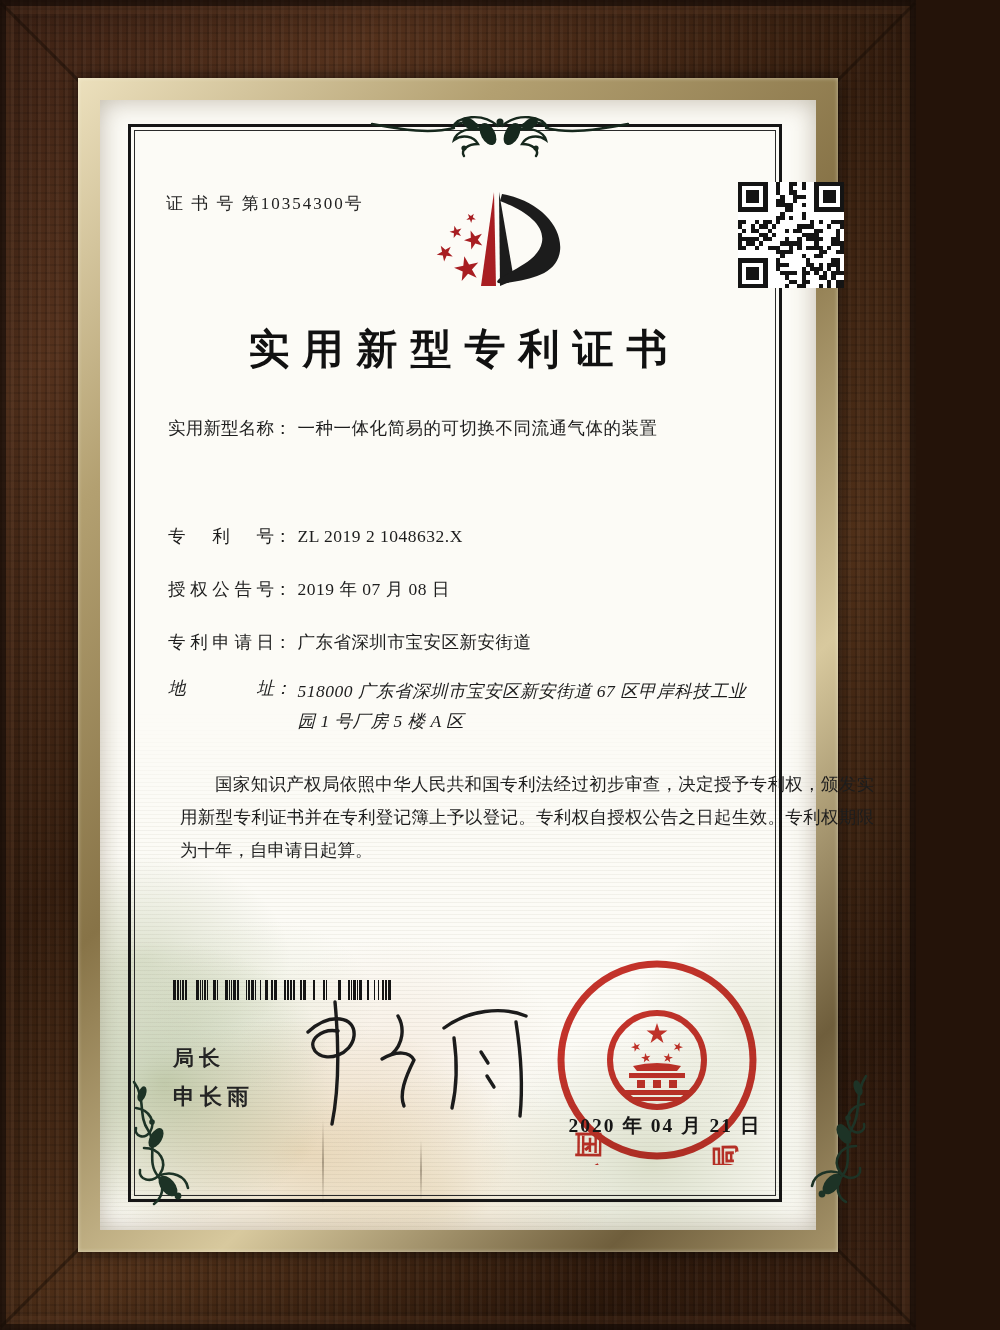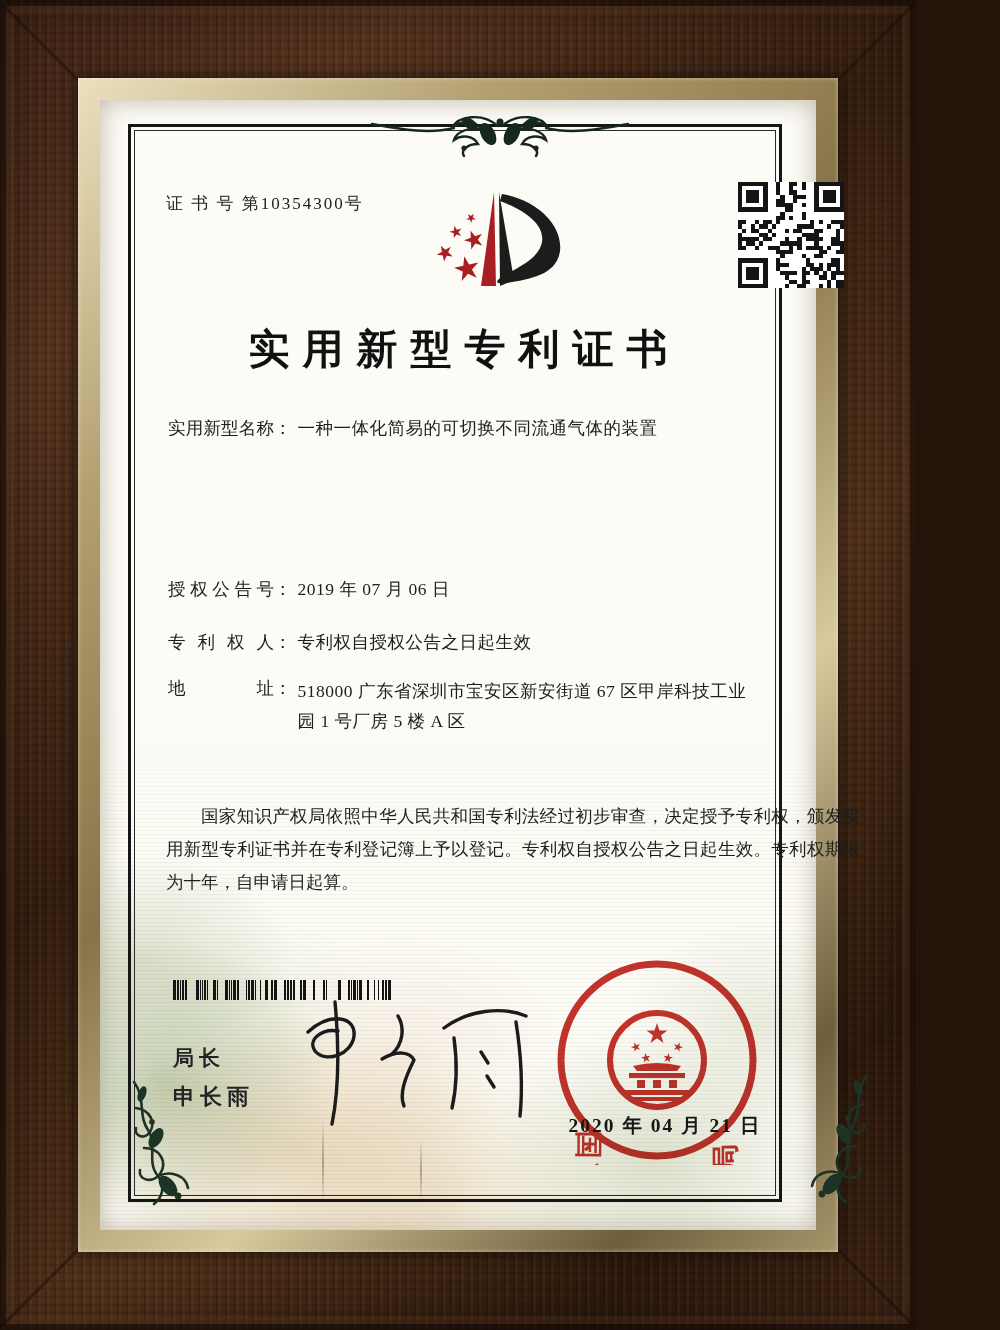--- a/index.html
+++ b/index.html
@@ -59,24 +59,24 @@
   
   .abs{position:absolute;z-index:3;}
   .certno{left:66px;top:92px;font-size:17px;letter-spacing:2px;color:#222;}
   .title{left:0;right:0;top:222px;text-align:center;font-size:41px;font-weight:bold;
          letter-spacing:13px;text-indent:13px;color:#111;}
   .field{left:68px;font-size:17.5px;white-space:nowrap;}
   .f-label{display:inline-block;width:106px;text-align:justify;text-align-last:justify;
            -moz-text-align-last:justify;font-weight:500;}
   .f-colon{display:inline-block;margin-right:6px;}
   .f-value{letter-spacing:.5px;}
-  .field.addr{white-space:normal;}
+  .field.addr{white-space:normal;font-style:italic;}
   .addr .f-value{display:inline-block;width:452px;vertical-align:top;line-height:30px;white-space:normal;}
   .grant2{position:absolute;left:388px;top:0;white-space:nowrap;}
-  .paras{left:66px;top:668px;width:694px;font-size:17.5px;line-height:33px;text-align:justify;margin-top:32px;}
+  .paras{left:80px;top:668px;width:694px;font-size:17.5px;line-height:33px;text-align:justify;}
   .paras p{margin:0;text-indent:2em;}
   .barcode{left:73px;top:880px;width:218px;height:20px;}
   .barcode i{position:absolute;top:0;bottom:0;background:#141414;}
   .officer{left:73px;font-family:"Liberation Sans","DejaVu Sans",sans-serif;
            font-weight:bold;color:#242424;letter-spacing:5px;}
   .officer.t{top:944px;font-size:21px;}
   .officer.n{top:982px;font-size:22px;}
   .sig{left:178px;top:892px;z-index:3;}
   .seal{left:452px;top:855px;z-index:4;opacity:.93;mix-blend-mode:multiply;}
   .sealdate{left:425px;top:1012px;width:280px;text-align:center;font-size:19.5px;
@@ -378,25 +378,28 @@
                 </g>
             </g>
           </svg>
         </div>
 
         <div class="abs field" style="top:316px">
           <span class="f-label">实用新型名称</span><span class="f-colon">：</span><span class="f-value">一种一体化简易的可切换不同流通气体的装置</span>
         </div>
 
         <div class="abs title">实用新型专利证书</div>
+        <div class="abs field" style="top:424px">
+          <span class="f-label">专利号</span><span class="f-colon">：</span><span class="f-value">ZL 2019 2 1048632.X</span>
+        </div>
         <div class="abs field" style="top:477px">
-          <span class="f-label">授权公告号</span><span class="f-colon">：</span><span class="f-value">2019 年 07 月 06 日</span>
+          <span class="f-label">授权公告号</span><span class="f-colon">：</span><span class="f-value">2019 年 07 月 08 日</span>
         </div>
         <div class="abs field" style="top:530px">
-          <span class="f-label">专利权人</span><span class="f-colon">：</span><span class="f-value">专利权自授权公告之日起生效</span>
+          <span class="f-label">专利申请日</span><span class="f-colon">：</span><span class="f-value">广东省深圳市宝安区新安街道</span>
         </div>
         <div class="abs field addr" style="top:576px">
           <span class="f-label">地址</span><span class="f-colon">：</span><span class="f-value">518000 广东省深圳市宝安区新安街道 67 区甲岸科技工业园 1 号厂房 5 楼 A 区</span>
         </div>
 
         <div class="abs paras">
           <p>国家知识产权局依照中华人民共和国专利法经过初步审查，决定授予专利权，颁发实用新型专利证书并在专利登记簿上予以登记。专利权自授权公告之日起生效。专利权期限为十年，自申请日起算。</p>
         </div>
 
         <div class="abs barcode">

